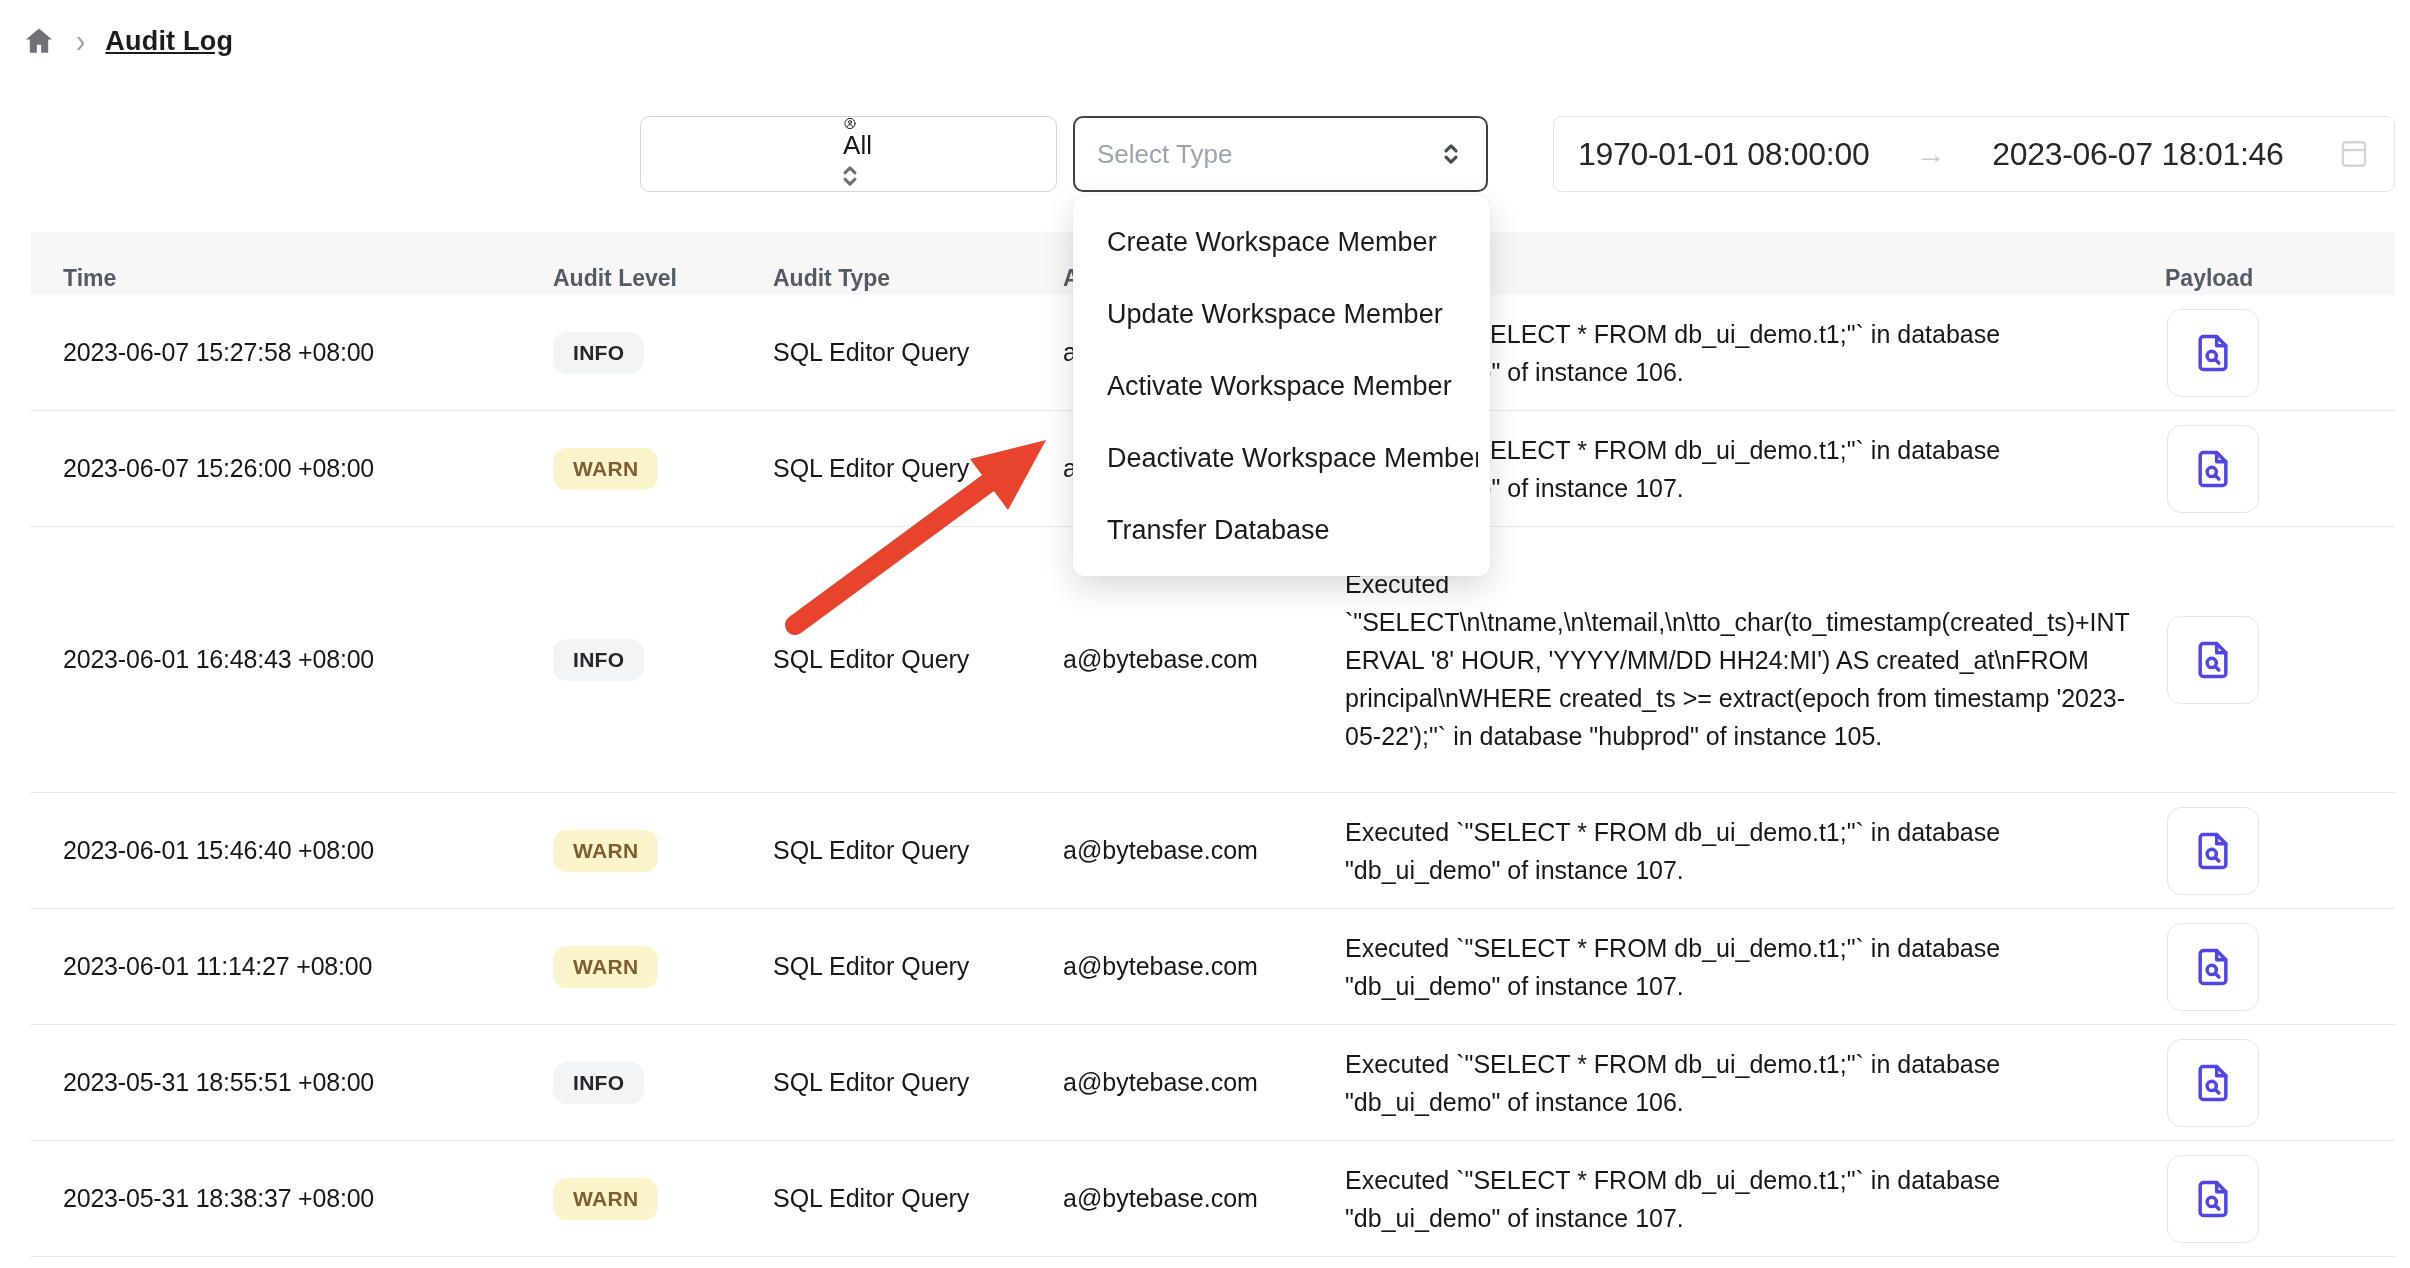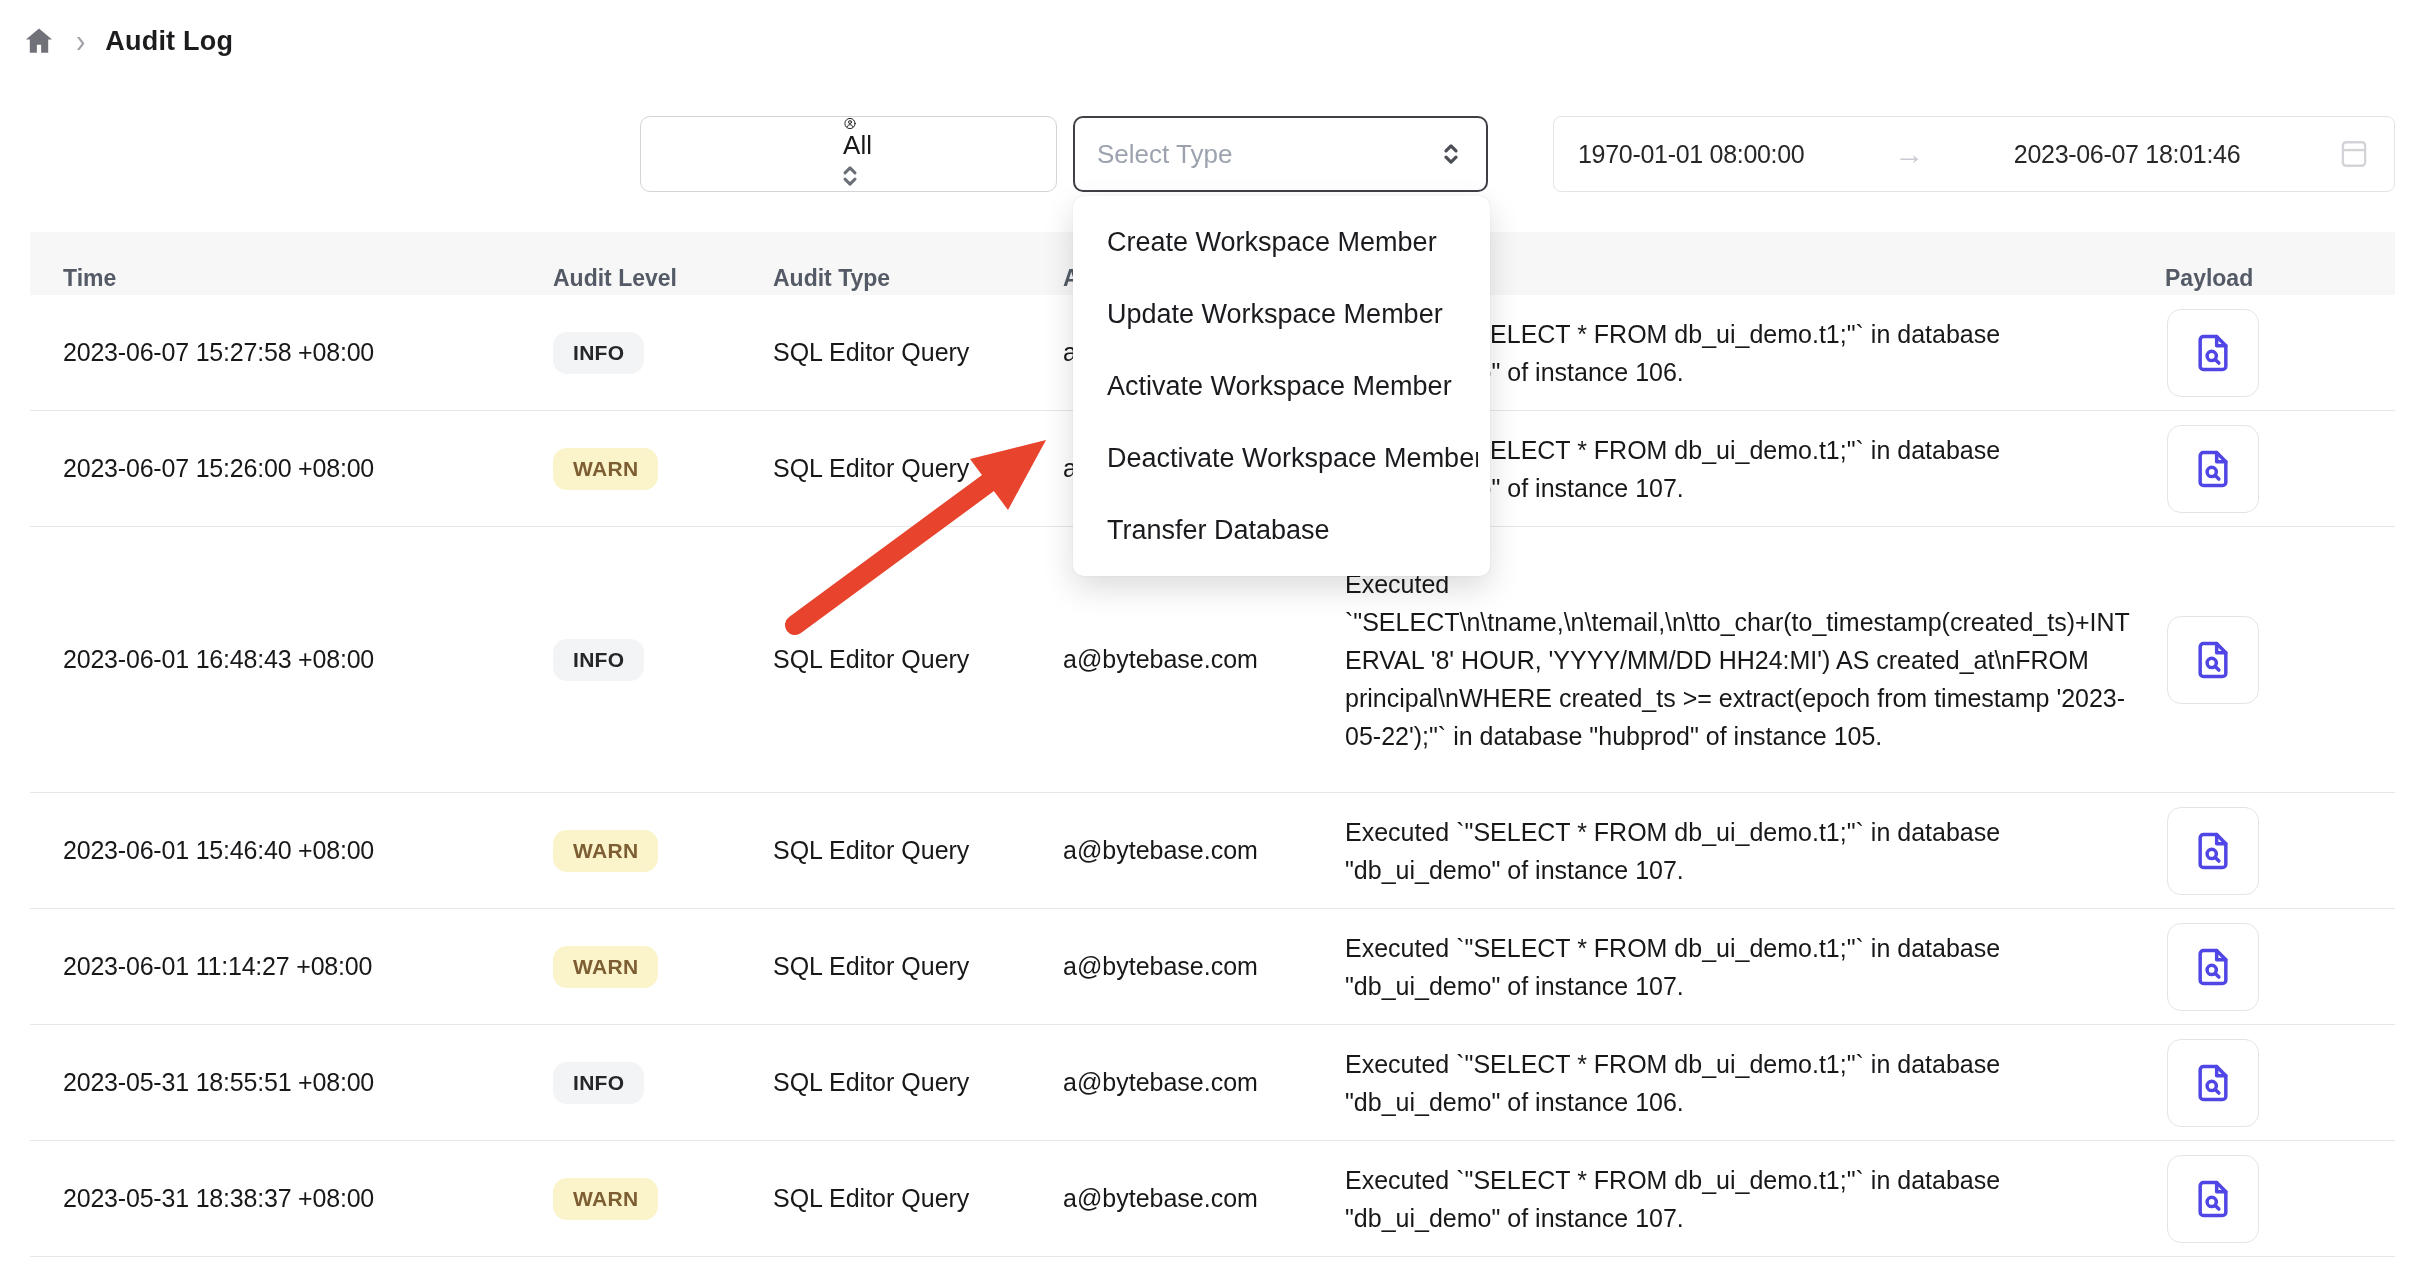--- a/index.html
+++ b/index.html
@@ -3,31 +3,31 @@
 <meta charset="utf-8">
 <style>
   * { margin:0; padding:0; box-sizing:border-box; }
   html,body { width:2410px; height:1268px; background:#ffffff; overflow:hidden;
     font-family:"Liberation Sans","DejaVu Sans",sans-serif; color:#18181b; }
 
   
   .breadcrumb { position:absolute; left:22px; top:24px; display:flex; align-items:center; gap:20px; }
   .breadcrumb .home-ic { width:34px; height:34px; display:block; }
   .breadcrumb .sep { color:#a1a1aa; font-size:28px; line-height:1; transform:scaleY(1.2); }
-  .breadcrumb .crumb { font-size:27px; font-weight:600; color:#1c1c1f; letter-spacing:.2px; }
+  .breadcrumb .crumb { font-size:27px; font-weight:600; color:#1c1c1f; letter-spacing:.2px;text-decoration:underline; }
 
   
   .ctl { position:absolute; top:116px; height:76px; display:flex; align-items:center; background:#fff; }
   .actor-select { left:640px; width:417px; border:1.5px solid #d4d4d8; border-radius:10px; padding:0 20px 0 22px; cursor:pointer;flex-direction:column; }
   .actor-select .txt { font-size:26px; margin-left:16px; flex:1; }
   .type-select { left:1073px; width:415px; border:2.5px solid #3f3f46; border-radius:10px; padding:0 20px 0 22px; cursor:pointer; }
   .type-select .ph { font-size:26px; color:#9ca3af; flex:1; }
   .chev-ud { width:30px; height:30px; flex:0 0 auto; }
   .date-range { left:1553px; width:842px; border:1.5px solid #e4e4e7; border-radius:8px; padding:0 24px; justify-content:space-between; cursor:pointer; }
-  .date-range .dt { font-size:25px; color:#27272a; letter-spacing:-0.3px;text-align:right; }
+  .date-range .dt { font-size:32px; color:#27272a; letter-spacing:-0.3px;text-align:right; }
   .date-range .arr { color:#c9cdd3; font-size:30px; padding:0 10px; }
   .date-range .cal { width:32px; height:34px; margin-left:18px; }
 
   
   .table { position:absolute; left:30px; top:232px; width:2365px; }
   .thead, .row { display:grid; grid-template-columns:523px 220px 290px 282px 820px 230px; align-items:center; }
   .thead { height:63px; background:#f7f7f8; }
   .thead .hcell { font-size:23px; font-weight:600; color:#545b66; white-space:nowrap; overflow:hidden;margin-top:30px; }
   .hcell.c0 { padding-left:33px; }
   .row { height:116px; border-bottom:1px solid #e7e7ea; font-size:25px; }

